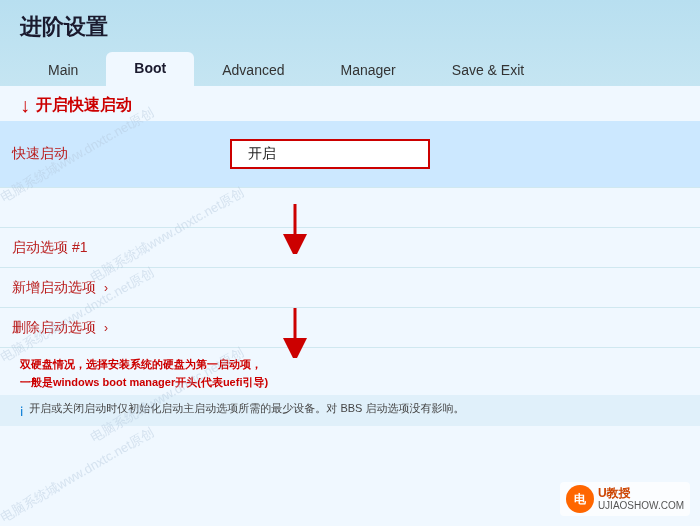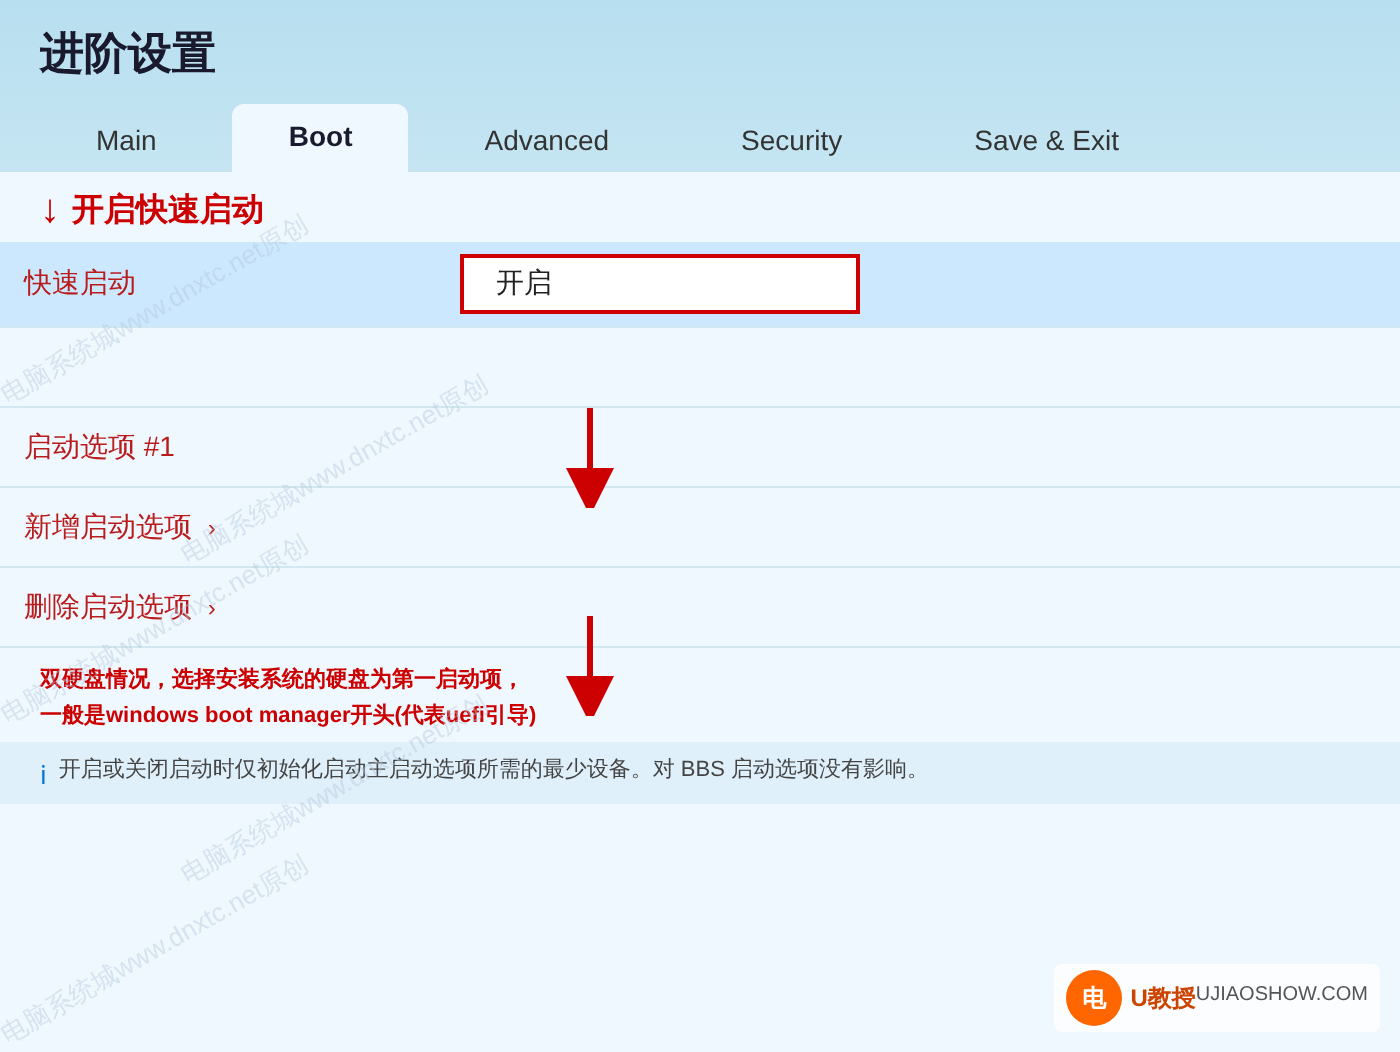--- a/index.html
+++ b/index.html
@@ -32,21 +32,21 @@
       font-size: 22px;
       font-weight: bold;
       color: #1a1a2e;
       margin-bottom: 10px;
     }
 
     
     .bios-tabs {
       display: flex;
       align-items: flex-end;
-      gap: 10px;
+      gap: 0;
     }
 
     .tab {
       padding: 8px 28px;
       font-size: 14px;
       color: #333;
       cursor: pointer;
       background: transparent;
       border: none;
       position: relative;
@@ -102,21 +102,21 @@
     .settings-label {
       width: 220px;
       padding: 8px 12px;
       font-size: 14px;
       color: #b91c1c;
       flex-shrink: 0;
     }
 
     .settings-value {
       flex: 1;
-      padding: 6px 10px;
+      padding: 18px 10px;
       font-size: 14px;
       color: #222;
     }
 
     .settings-value-box {
       display: inline-block;
       border: 2px solid #cc0000;
       padding: 4px 16px;
       background: #fff;
       min-width: 200px;
@@ -199,21 +199,21 @@
       display: flex;
       align-items: center;
       justify-content: center;
       color: white;
       font-size: 12px;
       font-weight: bold;
     }
 
     .logo-text-group {
       display: flex;
-      flex-direction: row;
+      flex-direction: column;
       line-height: 1.2;
     }
 
     .logo-main {
       font-size: 12px;
       font-weight: bold;
       color: #cc4400;
     }
 
     .logo-sub {
@@ -225,21 +225,21 @@
 <body>
 
 <div class="bios-container">
 
   <div class="bios-header">
     <div class="bios-title">进阶设置</div>
     <div class="bios-tabs">
       <button class="tab">Main</button>
       <button class="tab active">Boot</button>
       <button class="tab">Advanced</button>
-      <button class="tab">Security</button>
+      <button class="tab">Manager</button>
       <button class="tab">Save &amp; Exit</button>
     </div>
   </div>
 
   <div class="bios-content">
 
     <div class="watermark">
       <span class="watermark-text" style="top: 60px; left: -10px;">电脑系统城www.dnxtc.net原创</span>
       <span class="watermark-text" style="top: 140px; left: 80px;">电脑系统城www.dnxtc.net原创</span>
       <span class="watermark-text" style="top: 220px; left: -10px;">电脑系统城www.dnxtc.net原创</span>

